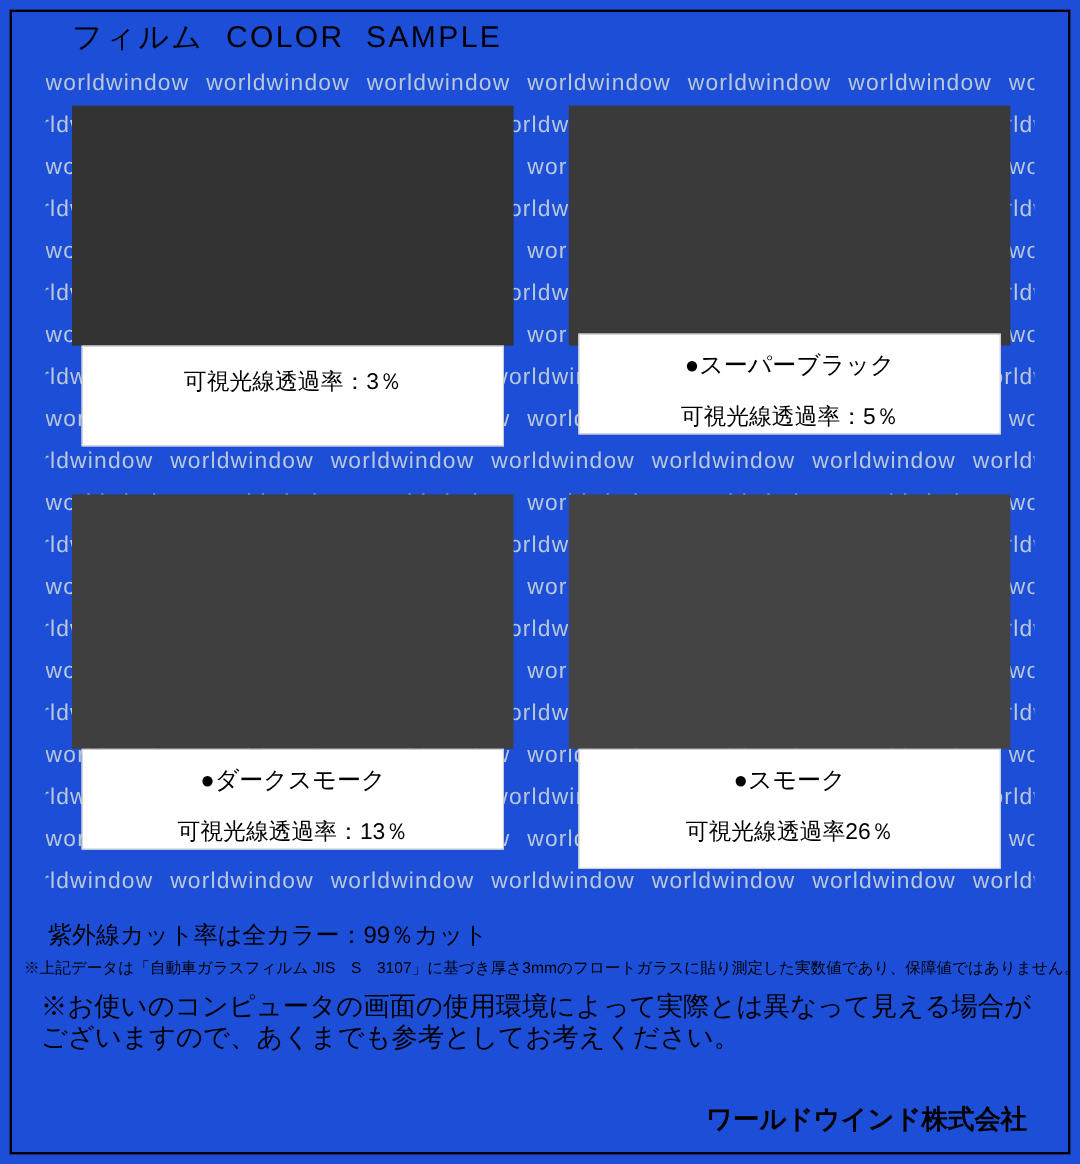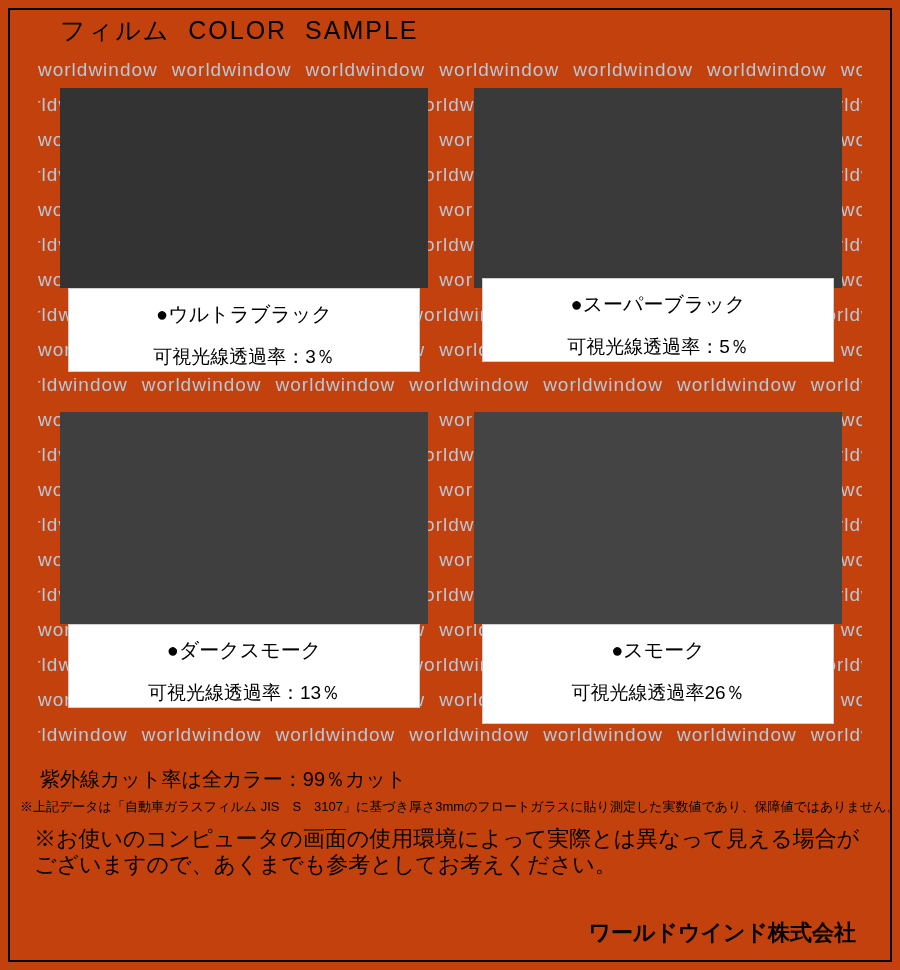--- a/index.html
+++ b/index.html
@@ -7,21 +7,21 @@
     padding: 0;
     background: #ffffff;
   }
   body {
     font-family: "Liberation Sans", sans-serif;
   }
   #page {
     position: relative;
     width: 900px;
     height: 970px;
-    background: #c2410c;
+    background: #1d4ed8;
     overflow: hidden;
   }
   #border {
     position: absolute;
     left: 8px;
     top: 8px;
     width: 884px;
     height: 954px;
     border: 2px solid #000000;
     box-sizing: border-box;
@@ -181,21 +181,20 @@
       <div class="wm-row" style="color: rgb(185, 200, 216); margin-left: 0px;"><span>worldwindow</span><span>worldwindow</span><span>worldwindow</span><span>worldwindow</span><span>worldwindow</span><span>worldwindow</span><span>worldwindow</span></div>
       <div class="wm-row" style="color: rgb(185, 200, 216); margin-left: -30px;"><span>worldwindow</span><span>worldwindow</span><span>worldwindow</span><span>worldwindow</span><span>worldwindow</span><span>worldwindow</span><span>worldwindow</span></div>
     </div>
 
   <div class="swatch" id="sw-ultra" style="background: rgb(51, 51, 51);"></div>
   <div class="swatch" id="sw-super" style="background: rgb(58, 58, 58);"></div>
   <div class="swatch" id="sw-dark" style="background: rgb(63, 63, 63);"></div>
   <div class="swatch" id="sw-smoke" style="background: rgb(68, 68, 68);"></div>
 
   <div class="caption" id="cap-ultra">
-    <div class="name">●ウルトラブラック</div>
     <div class="rate">可視光線透過率：3％</div>
   </div>
 
   <div class="caption" id="cap-super">
     <div class="name">●スーパーブラック</div>
     <div class="rate">可視光線透過率：5％</div>
   </div>
 
   <div class="caption" id="cap-dark">
     <div class="name">●ダークスモーク</div>

